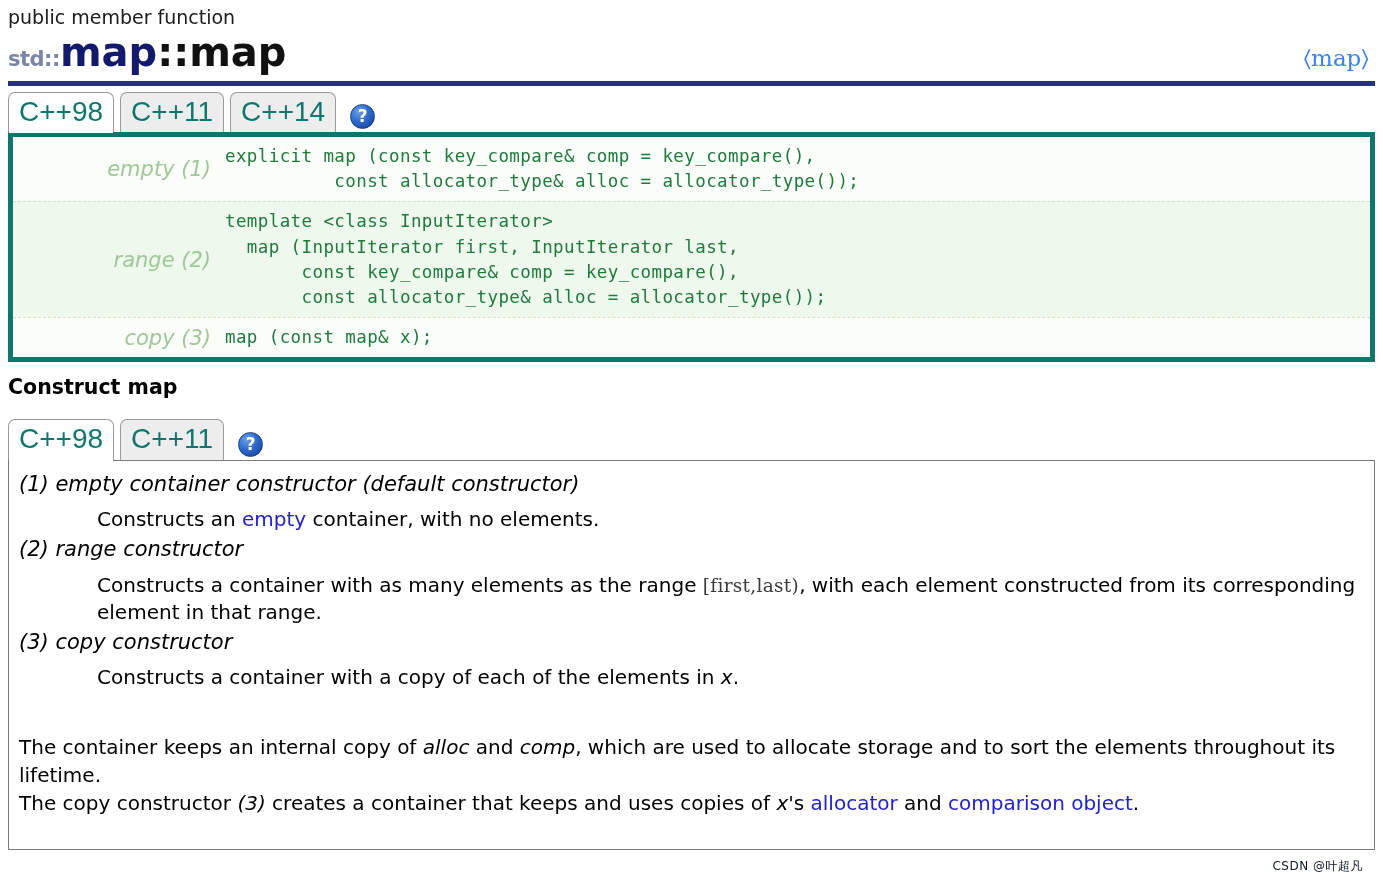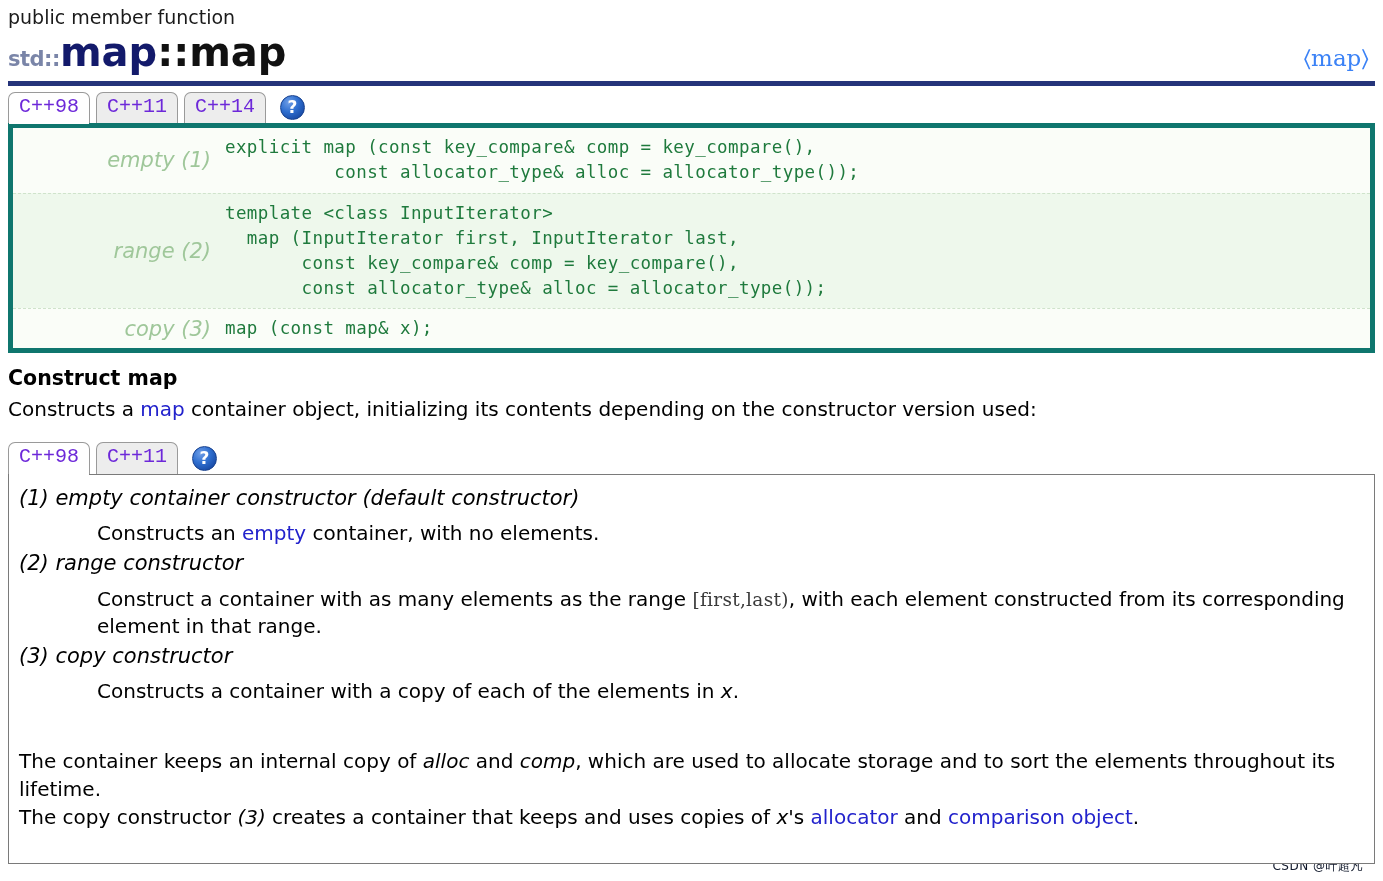--- a/index.html
+++ b/index.html
@@ -60,23 +60,23 @@
   
   .tabstrip {
     display: flex;
     align-items: flex-end;
     gap: 6px;
     padding: 6px 2px 0 2px;
     position: relative;
     z-index: 3;
   }
   .tab {
-    font-family: Liberation Mono, monospace;
-    font-size: 20px;
-    color: #6d28d9;
+    font-family: Liberation Sans, sans-serif;
+    font-size: 28px;
+    color: #0f766e;
     background: #ededed;
     border: 1px solid #9a9a9a;
     border-bottom: none;
     border-radius: 7px 7px 0 0;
     padding: 3px 10px 5px 10px;
     line-height: 1.12;
     cursor: pointer;
     user-select: none;
   }
   .tab.active {
@@ -231,35 +231,34 @@
        const key_compare&amp; comp = key_compare(),
        const allocator_type&amp; alloc = allocator_type());</div>
     </div>
     <div class="proto-row">
       <div class="proto-label">copy (3)</div>
       <div class="proto-code">map (const map&amp; x);</div>
     </div>
   </div>
 
   <h2 class="section">Construct map</h2>
-  <p class="lead"><span>Constructs a </span><a class="lnk">map</a><span> container object, initializing its contents depending on the constructor version used:</span></p>
 
   <div class="tabstrip" style="margin-top:14px;">
     <div class="tab active">C++98</div>
     <div class="tab">C++11</div>
     <div class="helpicon">?</div>
   </div>
 
   <div class="panel">
 
     <div class="dt">(1) empty container constructor (default constructor)</div>
     <div class="dd"><span>Constructs an </span><a class="lnk">empty</a><span> container, with no elements.</span></div>
 
     <div class="dt">(2) range constructor</div>
-    <div class="dd"><span>Construct a container with as many elements as the range </span><span class="mono">[first,last)</span><span>, with each element constructed from its corresponding element in that range.</span></div>
+    <div class="dd"><span>Constructs a container with as many elements as the range </span><span class="mono">[first,last)</span><span>, with each element constructed from its corresponding element in that range.</span></div>
 
     <div class="dt">(3) copy constructor</div>
     <div class="dd"><span>Constructs a container with a copy of each of the elements in </span><i class="v">x</i><span>.</span></div>
 
     <div class="tail">
       <p><span>The container keeps an internal copy of </span><i class="v">alloc</i><span> and </span><i class="v">comp</i><span>, which are used to allocate storage and to sort the elements throughout its lifetime.</span></p>
       <p><span>The copy constructor </span><i class="v">(3)</i><span> creates a container that keeps and uses copies of </span><i class="v">x</i><span>'s </span><a class="lnk">allocator</a><span> and </span><a class="lnk">comparison object</a><span>.</span></p>
     </div>
   </div>
 

